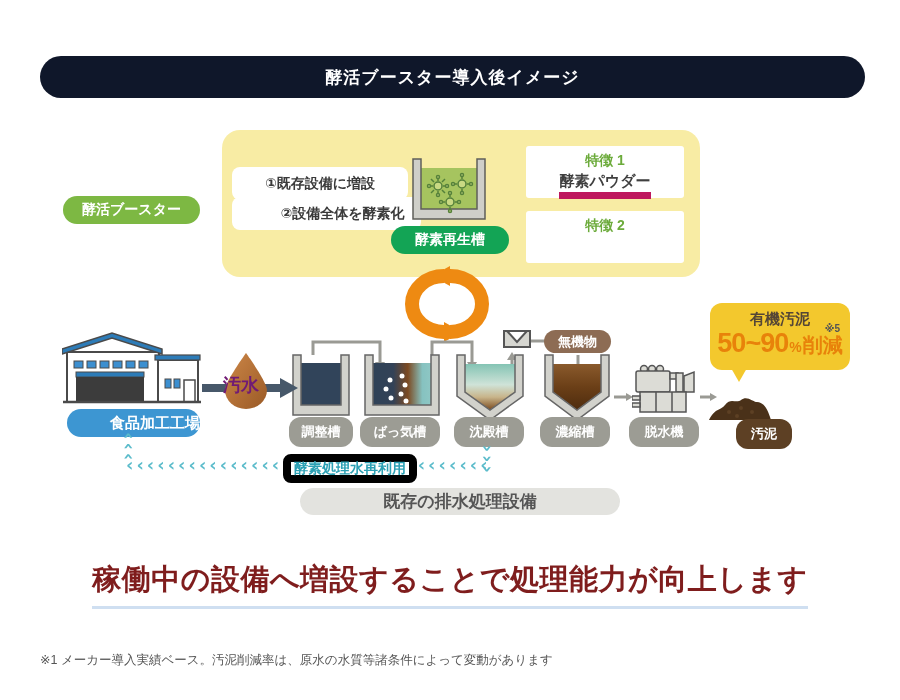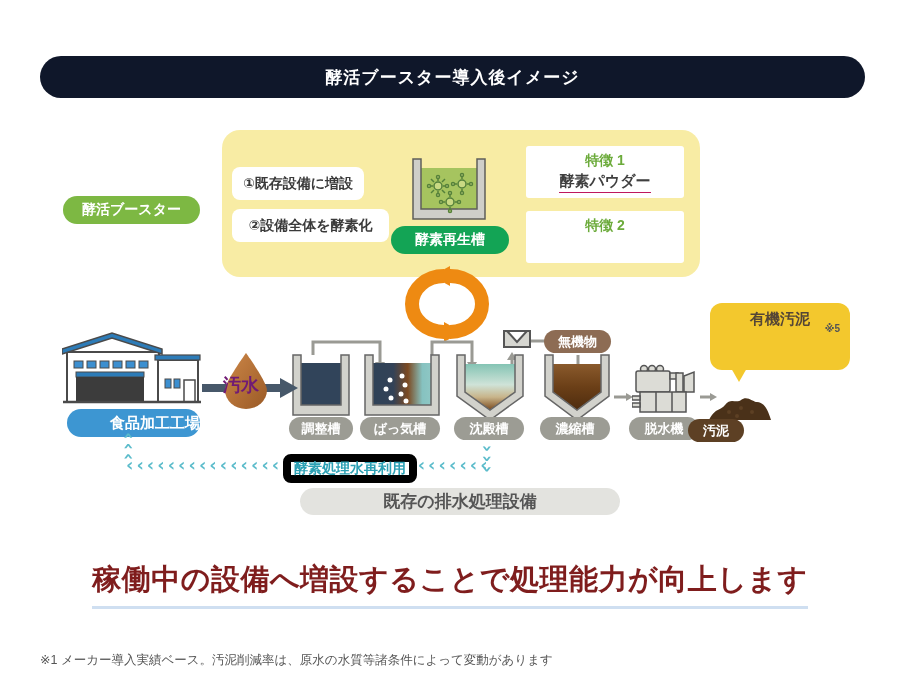--- a/index.html
+++ b/index.html
@@ -8,38 +8,38 @@
   .abs{position:absolute;}
   .pill{display:flex;align-items:center;justify-content:center;color:#fff;font-weight:bold;}
   
   .header-banner{left:40px;top:56px;width:825px;height:42px;background:#0f172a;border-radius:21px;
     display:flex;align-items:center;justify-content:center;color:#fff;font-weight:bold;font-size:17px;letter-spacing:1px;}
   
   .yellow-panel{left:222px;top:130px;width:478px;height:147px;background:#f8eca4;border-radius:18px;}
   .booster-pill{left:63px;top:196px;width:137px;height:28px;background:#7db843;border-radius:14px;font-size:14px;}
   .white-box{background:#fff;border-radius:8px;display:flex;align-items:center;justify-content:center;
     font-weight:bold;font-size:14px;color:#3a3a3a;}
-  .point1{left:232px;top:167px;width:132px;height:33px;}
-  .point2{left:232px;top:209px;width:157px;height:33px;}
+  .point1{left:232px;top:167px;width:176px;height:33px;}
+  .point2{left:232px;top:197px;width:157px;height:33px;padding-left:32px;}
   .regen-pill{left:391px;top:226px;width:118px;height:28px;background:#13a455;border-radius:14px;font-size:14px;}
   .feature-box{width:158px;height:52px;background:#fff;border-radius:3px;text-align:center;padding-top:6px;box-sizing:border-box;}
   .feature1{left:526px;top:146px;}
   .feature2{left:526px;top:211px;}
   .feature-title{color:#6cab3b;font-weight:bold;font-size:14px;}
   .feature-name{display:inline-block;color:#3f3f3f;font-weight:bold;font-size:15px;
-    border-bottom:1px solid #be185d;padding-bottom:1px;margin-top:2px;}
+    border-bottom:7px solid #be185d;padding-bottom:1px;margin-top:2px;}
   
   .factory-pill{left:67px;top:409px;width:133px;height:28px;background:#3d96d2;border-radius:14px;font-size:15px;justify-content:flex-end;}
-  .tank-label{height:23px;border-radius:12px;background:#9c9c94;font-size:13px;}
+  .tank-label{height:30px;border-radius:12px;background:#9c9c94;font-size:13px;}
   .lbl-chousei{left:289px;top:417px;width:64px;}
   .lbl-bakki{left:360px;top:417px;width:80px;}
   .lbl-chinden{left:454px;top:417px;width:70px;}
   .lbl-noushuku{left:540px;top:417px;width:70px;}
   .lbl-dassui{left:629px;top:417px;width:70px;}
-  .lbl-odei{left:688px;top:419px;width:56px;background:#5d4024;}
+  .lbl-odei{left:736px;top:419px;width:56px;background:#5d4024;}
   .inorganic-pill{left:544px;top:330px;width:67px;height:23px;background:#8d6c54;border-radius:12px;font-size:13px;}
   .drop-label{left:223px;top:373px;width:46px;text-align:left;color:#701a75;font-weight:bold;font-size:18px;z-index:3;}
   
   .callout{left:710px;top:303px;width:140px;height:67px;background:#f3c82d;border-radius:12px;text-align:center;z-index:2;}
   .callout-line1{font-size:15px;font-weight:bold;color:#554636;margin-top:7px;}
   .callout-line2{display:flex;align-items:baseline;justify-content:center;color:#e8820a;font-weight:bold;margin-top:-1px;}
   .co-val{font-size:27px;letter-spacing:-1px;}
   .co-pct{font-size:14px;margin:0 1px;}
   .co-suf{font-size:20px;}
   .co-note{position:absolute;right:10px;top:20px;font-size:10px;color:#555;font-weight:bold;}
@@ -306,20 +306,25 @@
     </div>
   <div class="abs pill tank-label lbl-dassui">
       <span>脱水機</span>
     </div>
   <div class="abs pill tank-label lbl-odei">
       <span>汚泥</span>
     </div>
 
   <div class="abs callout">
     <div class="callout-line1">有機汚泥</div>
+    <div class="callout-line2">
+      <span class="co-val">50~90</span>
+      <span class="co-pct">%</span>
+      <span class="co-suf">削減</span>
+    </div>
     <span class="co-note">※5</span>
   </div>
   <div class="abs callout-tail"></div>
 
   <div class="abs chev chev-h">‹‹‹‹‹‹‹‹‹‹‹‹‹‹‹‹‹‹‹‹‹‹‹‹‹‹‹‹‹‹‹‹‹‹‹‹</div>
   <div class="abs chev chev-v-left">‹‹‹</div>
   <div class="abs chev chev-v-right">‹‹‹</div>
   <div class="abs reuse-box">
     <span>酵素処理水再利用</span>
   </div>

